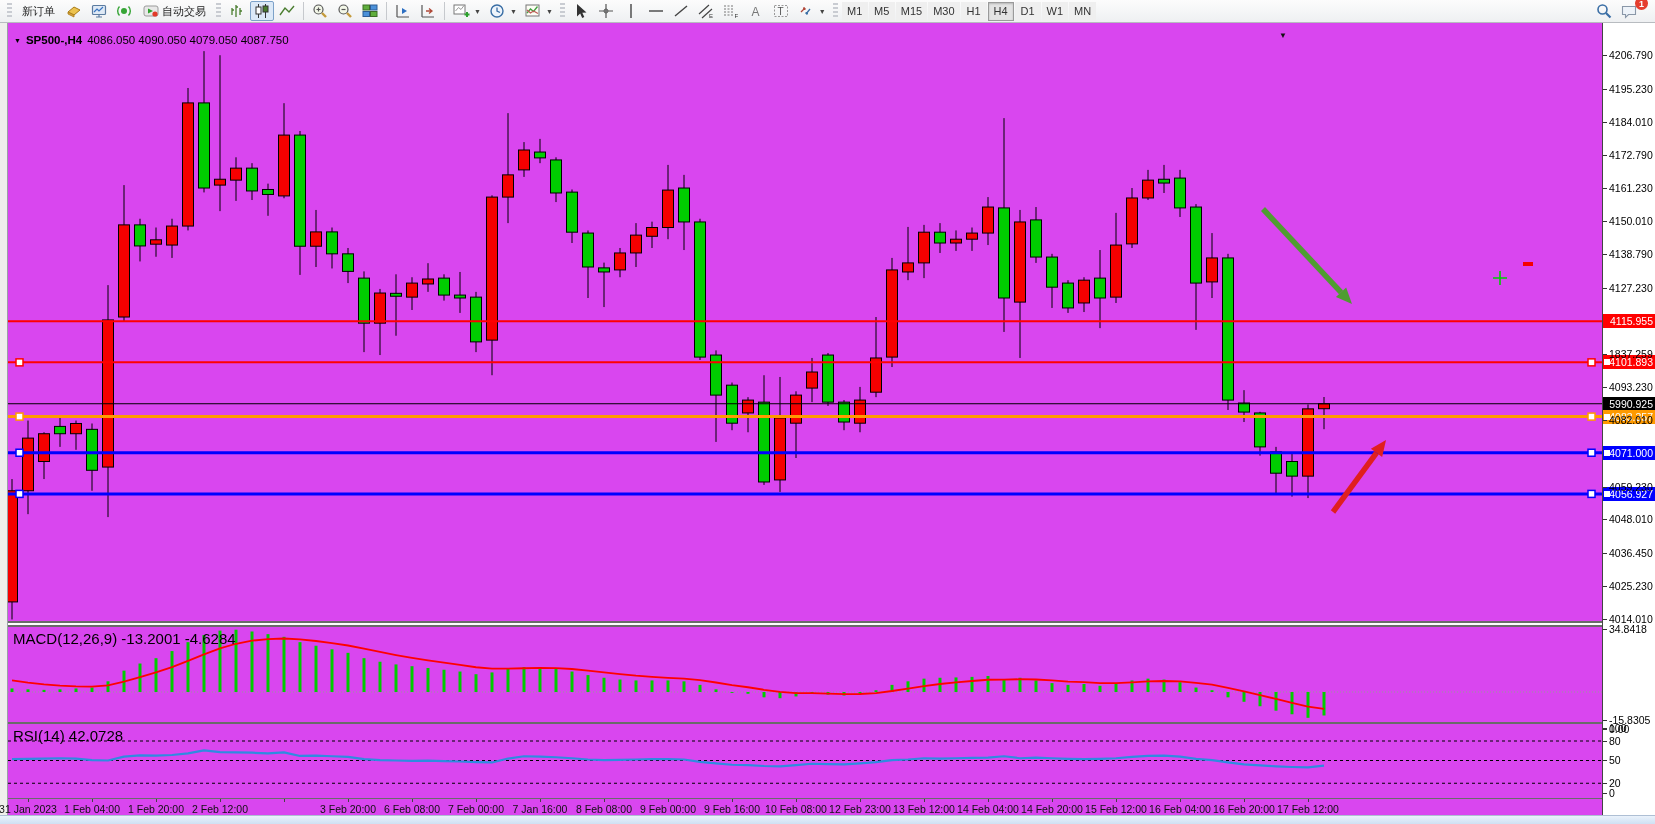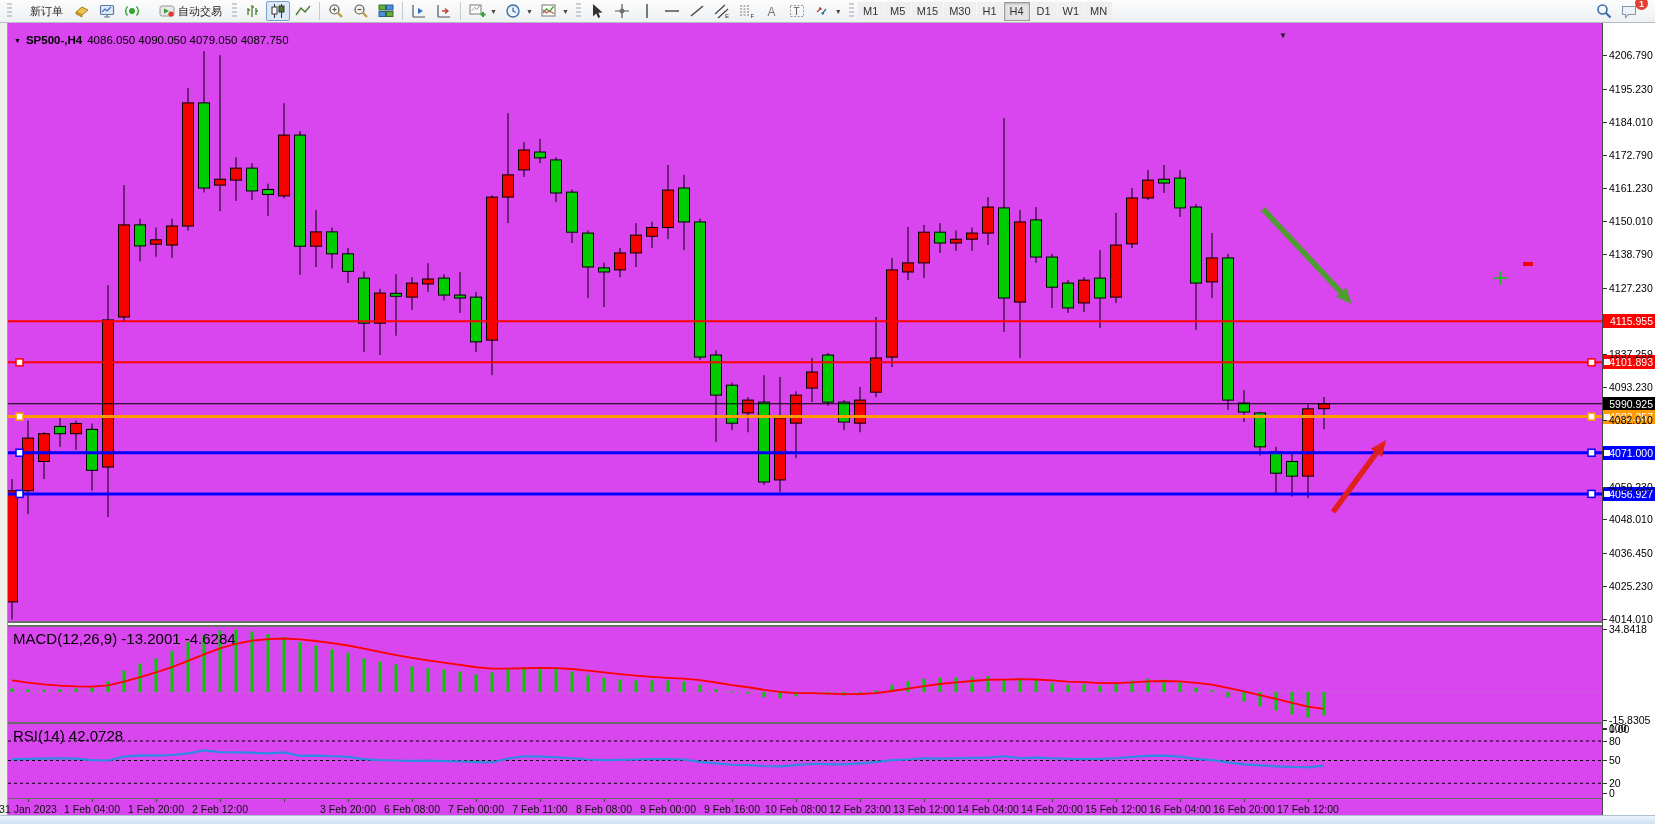--- a/index.html
+++ b/index.html
@@ -17,21 +17,21 @@
   }
   .grip { width:5px; height:16px; margin:0 3px;
     background:repeating-linear-gradient(#c9ccd2 0 2px, transparent 2px 4px); }
   .vsep { width:1px; height:18px; background:#c6c9cd; margin:0 3px; }
   .tbtn {
     height:20px; min-width:22px; padding:0 2px; border:1px solid transparent; border-radius:2px;
     background:transparent; display:flex; align-items:center; justify-content:center; gap:3px;
     font-family:"Liberation Sans",sans-serif; font-size:11px; color:#222; cursor:default;
   }
   .tbtn svg { display:block; }
-  .tbtn.textbtn { padding:0 5px;margin-left:8px; }
+  .tbtn.textbtn { padding:0 5px; }
   .tbtn.active { border:1px solid #7da2c9; background:#dce9f7; }
   .tf { height:19px; min-width:26px; padding:0 4px; font-size:11px; color:#333;
         border:1px solid transparent; display:flex; align-items:center; justify-content:center; }
   .tf.active { border:1px solid #9a9a9a; background:#e3e3e3; box-shadow:inset 0 1px 2px rgba(0,0,0,.2); }
   .caret { font-size:7px; color:#444; margin-left:1px; }
   .spacer { flex:1; }
   #chat-wrap { position:relative; margin-right:10px; }
   #chat-badge {
     position:absolute; top:-4px; right:-7px; background:#e53e2e; color:#fff;
     font-size:9px; min-width:13px; height:13px; border-radius:7px;
@@ -767,21 +767,21 @@
         <div class="date-label" style="left: 212px;">2 Feb 12:00</div>
         <div class="date-tick" style="left: 276px;"></div>
         <div class="date-label" style="left: 276px; margin-top: 12px;">3 Feb 04:00</div>
         <div class="date-tick" style="left: 340px;"></div>
         <div class="date-label" style="left: 340px;">3 Feb 20:00</div>
         <div class="date-tick" style="left: 404px;"></div>
         <div class="date-label" style="left: 404px;">6 Feb 08:00</div>
         <div class="date-tick" style="left: 468px;"></div>
         <div class="date-label" style="left: 468px;">7 Feb 00:00</div>
         <div class="date-tick" style="left: 532px;"></div>
-        <div class="date-label" style="left: 532px;">7 Feb 11:00</div>
+        <div class="date-label" style="left: 532px;">7 Jan 16:00</div>
         <div class="date-tick" style="left: 596px;"></div>
         <div class="date-label" style="left: 596px;">8 Feb 08:00</div>
         <div class="date-tick" style="left: 660px;"></div>
         <div class="date-label" style="left: 660px;">9 Feb 00:00</div>
         <div class="date-tick" style="left: 724px;"></div>
         <div class="date-label" style="left: 724px;">9 Feb 16:00</div>
         <div class="date-tick" style="left: 788px;"></div>
         <div class="date-label" style="left: 788px;">10 Feb 08:00</div>
         <div class="date-tick" style="left: 852px;"></div>
         <div class="date-label" style="left: 852px;">12 Feb 23:00</div>

